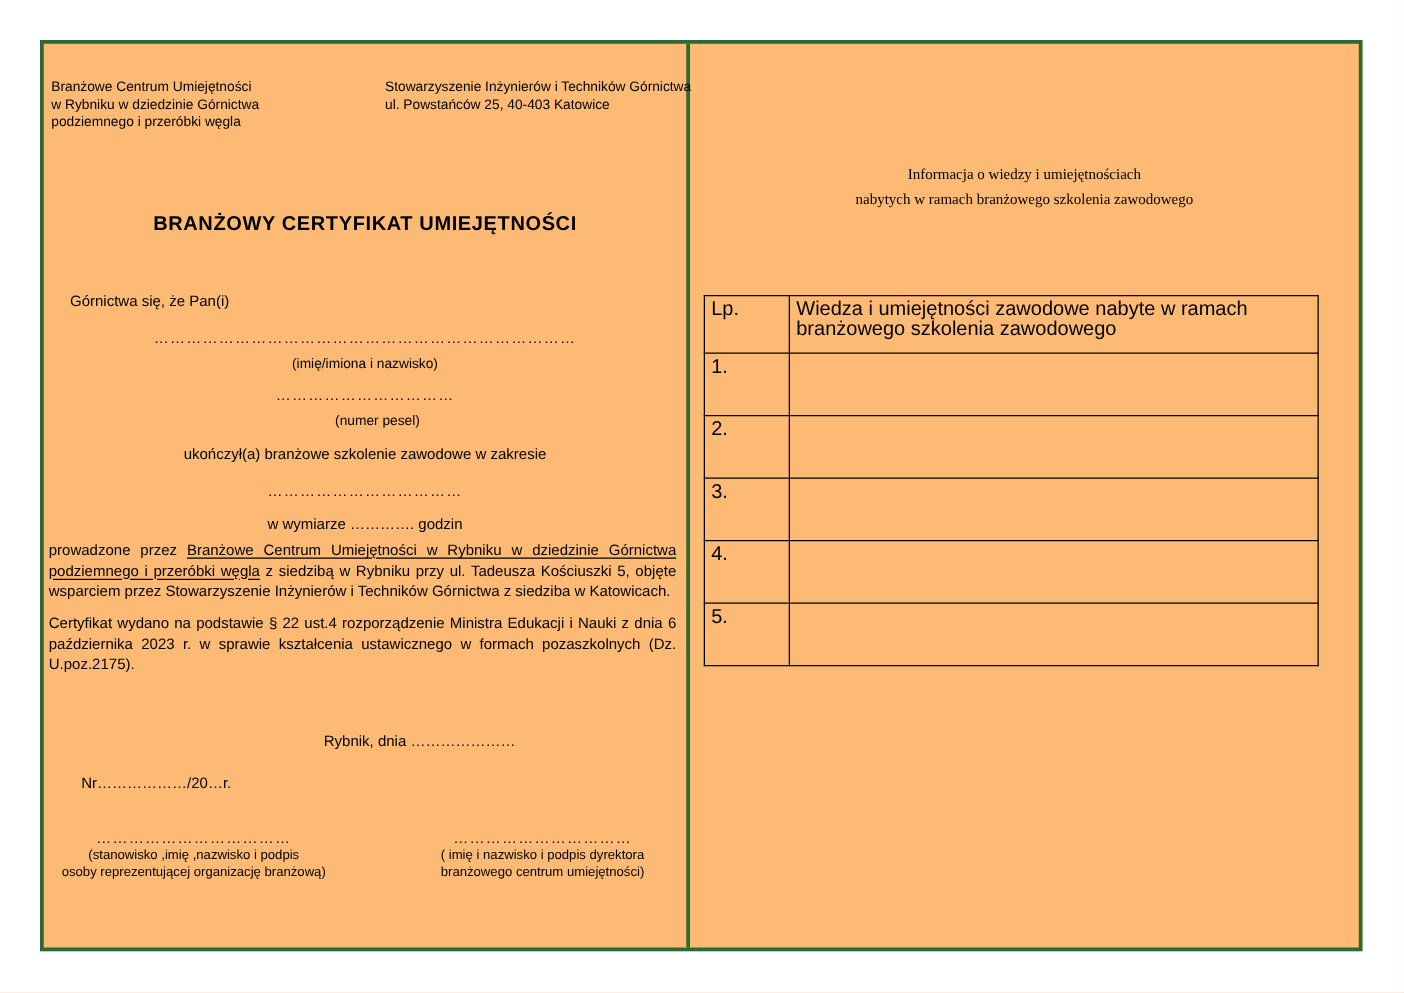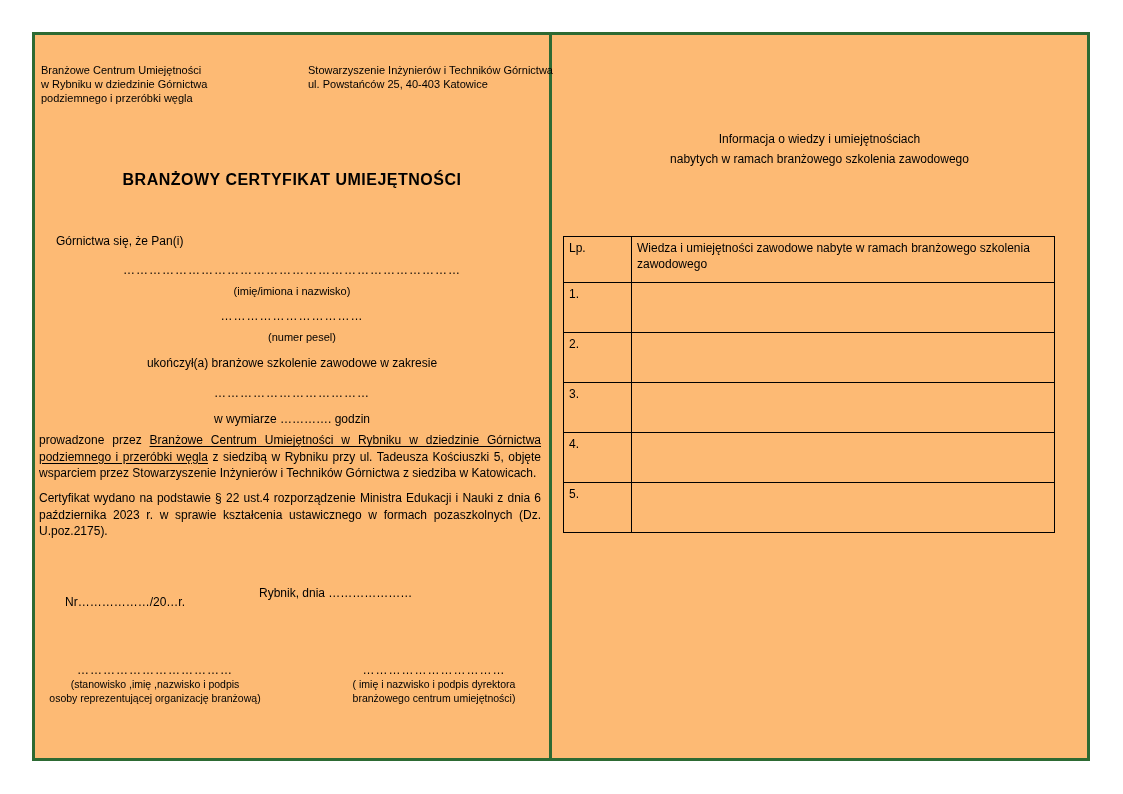--- a/index.html
+++ b/index.html
@@ -57,35 +57,35 @@
     top: 628px; left: 0; width: 100%;
     display: flex; justify-content: space-between;
   }
   .sig-col { text-align: center; }
   .sig-col-left { width: 240px; }
   .sig-col-right { width: 222px; margin-right: 4px; }
   .sig-caption { font-size: 10.5px; line-height: 14px; }
 
   .info-heading {
     top: 94px;
-    font-size: 12px; line-height: 20px;
+    font-size: 12px; line-height: 20px; font-family: Liberation Serif, serif;
   }
 
   table.skills {
     position: absolute;
     left: 11px; top: 201px;
     width: 492px;
     border-collapse: collapse;
     table-layout: fixed;
   }
   table.skills th, table.skills td {
     border: 1.5px solid #000000;
     vertical-align: top;
     padding: 3px 5px;
-    font-size: 12px;
+    font-size: 16px;
     font-weight: normal;
     text-align: left;
     line-height: 16px;
   }
   table.skills .col-lp { width: 68px; }
   table.skills thead th { height: 46px; }
   table.skills tbody td { height: 50px; }
 </style>
 </head>
 <body>
@@ -121,21 +121,21 @@
     <div class="abs centered dots" style="top:351px;">………………………………</div>
 
     <div class="abs centered body-text" style="top:377px;">w wymiarze …………. godzin</div>
 
     <div class="abs para" style="top:397px;"><span>prowadzone przez </span><u>Branżowe Centrum Umiejętności w Rybniku w dziedzinie Górnictwa podziemnego i przeróbki węgla</u><span> z siedzibą w Rybniku przy ul. Tadeusza Kościuszki 5, objęte wsparciem przez Stowarzyszenie Inżynierów i Techników Górnictwa z siedziba w Katowicach.</span></div>
 
     <div class="abs para" style="top:455px;">Certyfikat wydano na podstawie § 22 ust.4 rozporządzenie Ministra Edukacji i Nauki z dnia 6 października 2023 r. w sprawie kształcenia ustawicznego w formach pozaszkolnych (Dz. U.poz.2175).</div>
 
     <div class="abs body-text" style="left:224px; top:551px;">Rybnik, dnia …………………</div>
 
-    <div class="abs body-text" style="left:30px; top:560px;">Nr………………/20…r.</div>
+    <div class="abs body-text" style="left:30px; top:584px;">Nr………………/20…r.</div>
 
     <div class="abs sig-row">
       <div class="sig-col sig-col-left">
         <div class="dots">………………………………</div>
         <div class="sig-caption">(stanowisko ,imię ,nazwisko i podpis</div>
         <div class="sig-caption">osoby reprezentującej organizację branżową)</div>
       </div>
       <div class="sig-col sig-col-right">
         <div class="dots">……………………………</div>
         <div class="sig-caption">( imię i nazwisko i podpis dyrektora</div>

